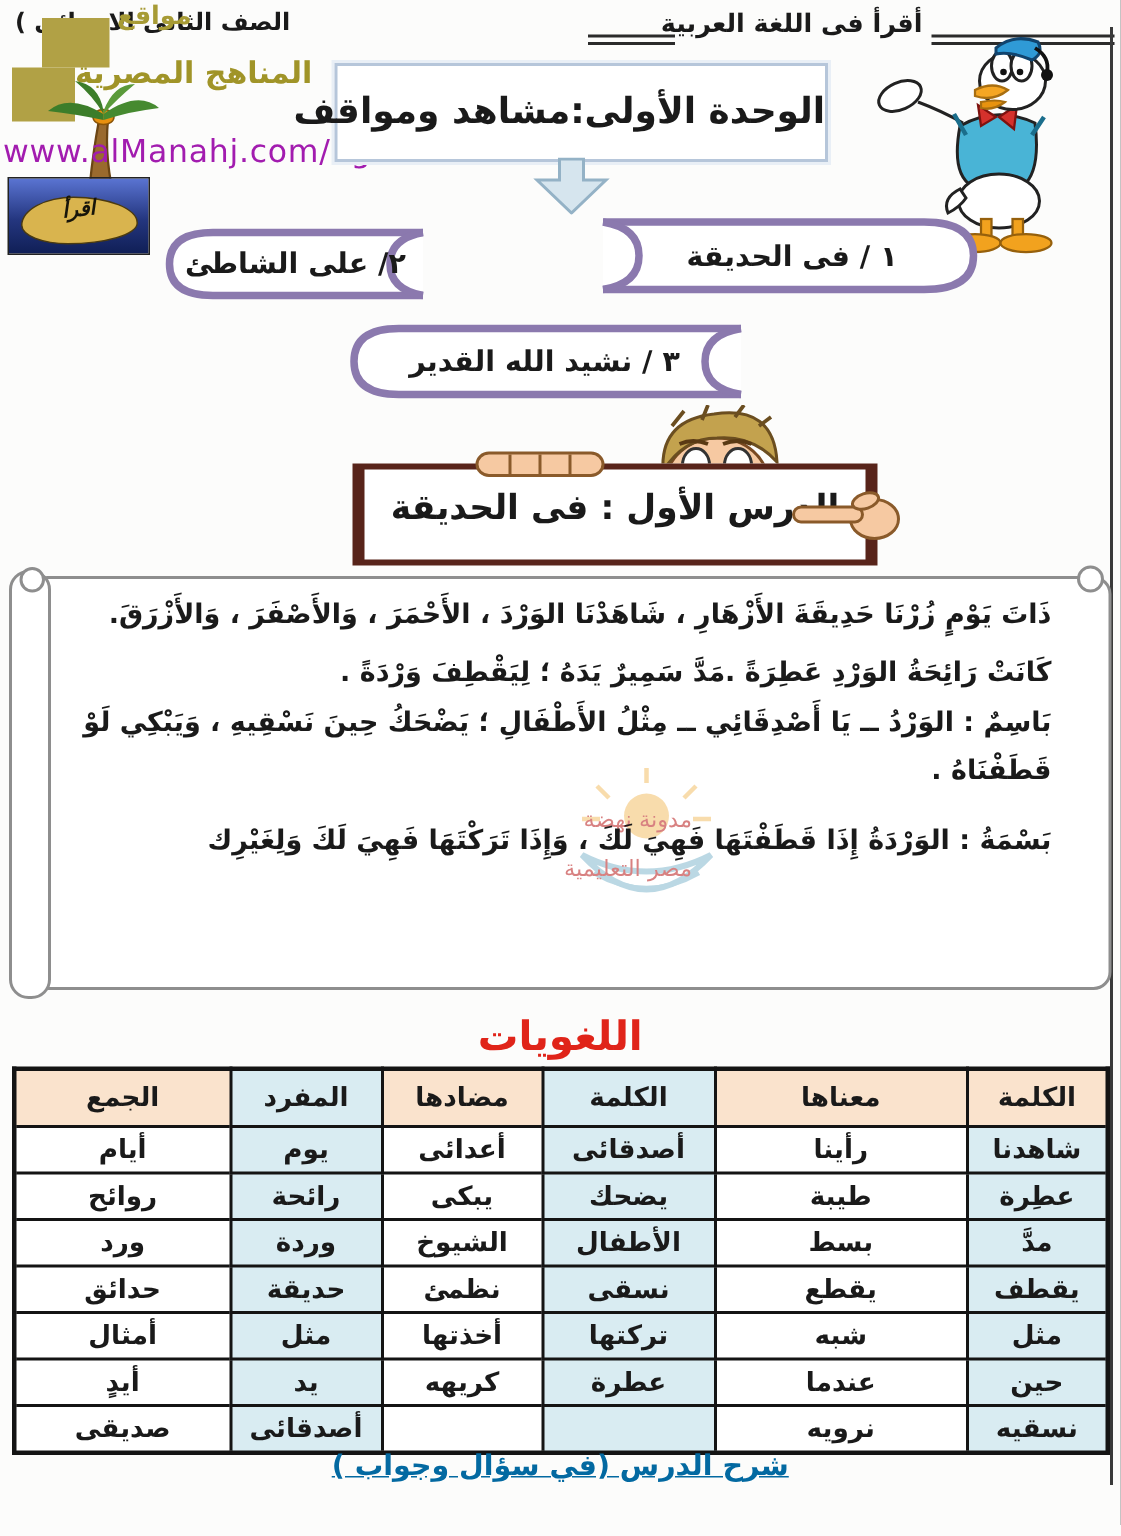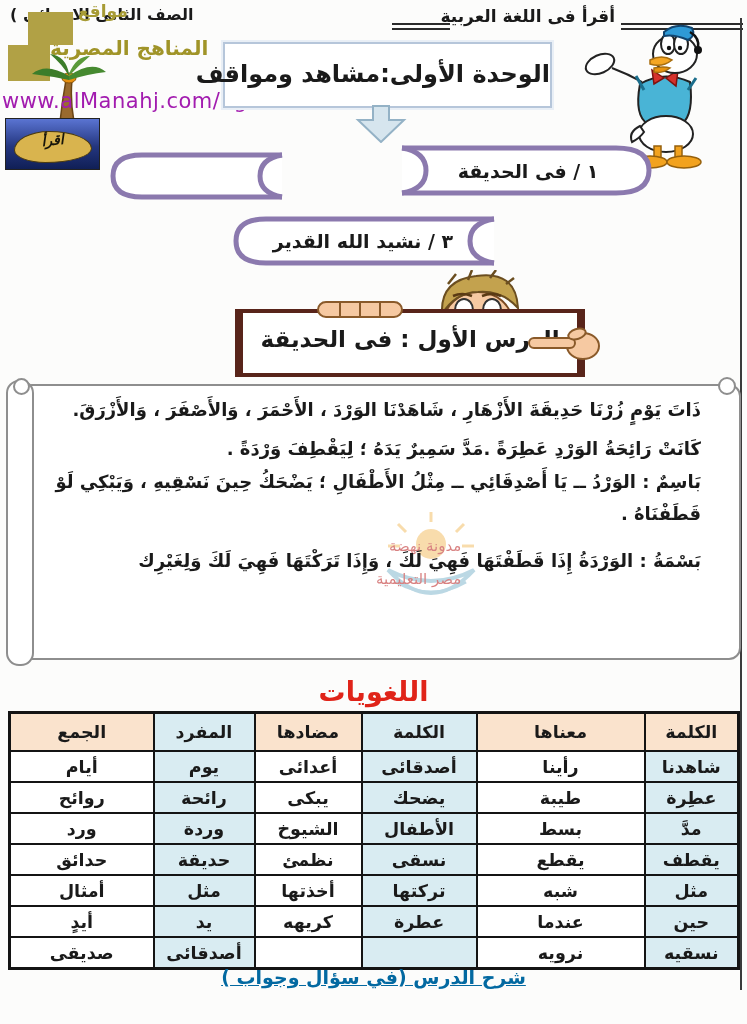--- a/index.html
+++ b/index.html
@@ -154,20 +154,21 @@
       <path d="M34 5 H248 Q281 5 281 27.5 Q281 50 248 50 H34" fill="#fff" stroke="#8b79ae" stroke-width="5"></path>
       <path d="M34 5 Q58 9 58 27.5 Q58 46 34 50" fill="none" stroke="#8b79ae" stroke-width="5"></path>
     </svg>
     <div class="lbl">١ / فى الحديقة</div>
   </div>
   <div class="banner banner2">
     <svg viewBox="0 0 210 52" preserveAspectRatio="none">
       <path d="M176 5 H36 Q7 5 7 26 Q7 47 36 47 H176" fill="#fff" stroke="#8b79ae" stroke-width="5"></path>
       <path d="M176 5 Q154 9 154 26 Q154 43 176 47" fill="none" stroke="#8b79ae" stroke-width="5"></path>
     </svg>
+    <div class="lbl">٢/ على الشاطئ</div>
   </div>
   <div class="banner banner3">
     <svg viewBox="0 0 304 54" preserveAspectRatio="none">
       <path d="M266 5 H38 Q8 5 8 27 Q8 49 38 49 H266" fill="#fff" stroke="#8b79ae" stroke-width="5"></path>
       <path d="M266 5 Q242 9 242 27 Q242 45 266 49" fill="none" stroke="#8b79ae" stroke-width="5"></path>
     </svg>
     <div class="lbl">٣ / نشيد الله القدير</div>
   </div>
 
   <svg class="abs boy-head" viewBox="0 0 156 74">

